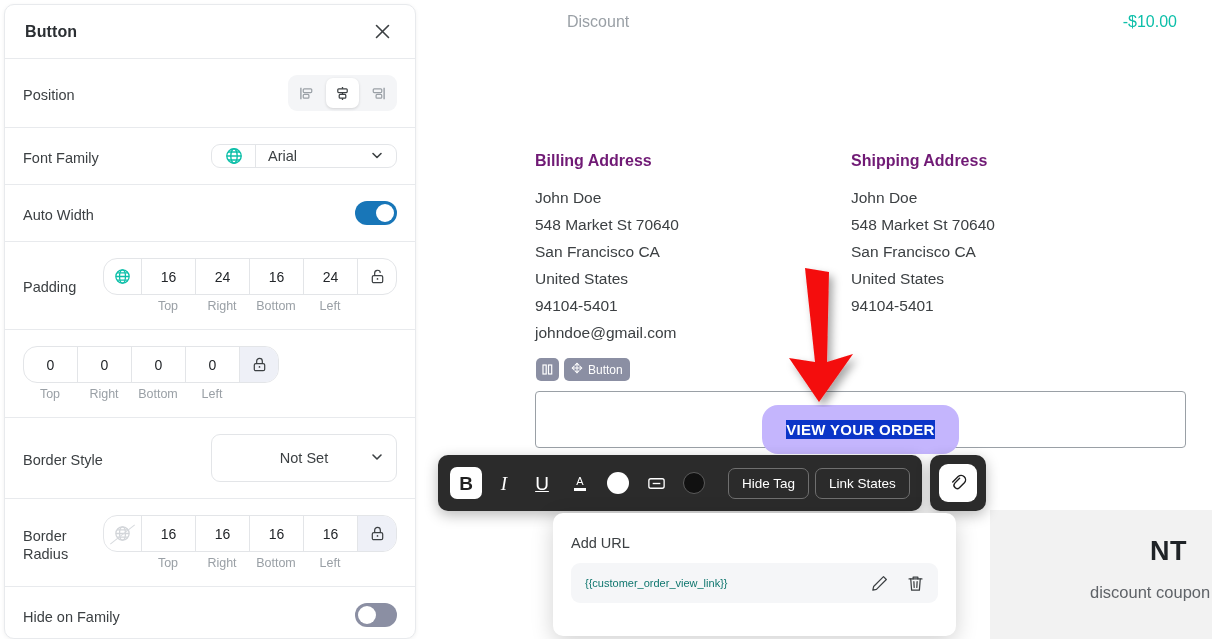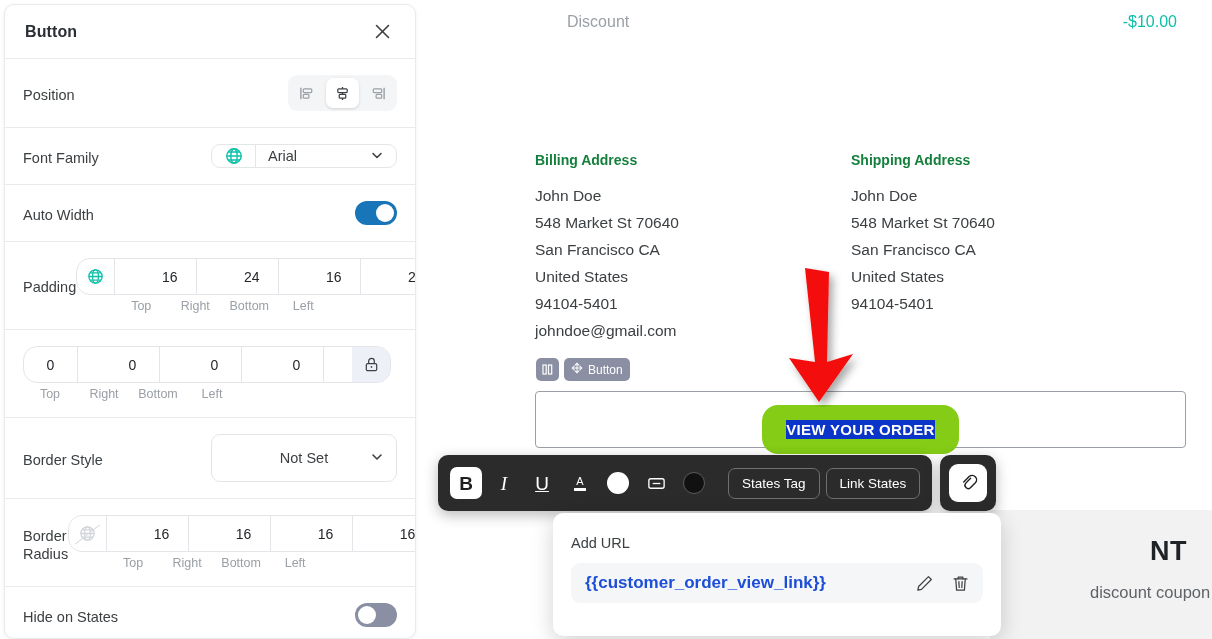--- a/index.html
+++ b/index.html
@@ -81,21 +81,21 @@
   .toggle.on { background:#1876b8; }
   .toggle.off { background:#8b8fa3; }
   .knob { position:absolute; top:3px; width:18px; height:18px; border-radius:50%; background:#fff; }
   .toggle.on .knob { right:3px; }
   .toggle.off .knob { left:3px; }
 
   
   .quad-wrap { display:flex; flex-direction:column; align-items:flex-start; }
   .quad {
     display:flex; border:1px solid #e3e5e8; border-radius:14px; overflow:hidden;
-    height:37px; background:#fff;gap:28px;
+    height:37px; background:#fff;
   }
   .quad .cell {
     width:54px; display:flex; align-items:center; justify-content:center;
     font-size:14px; color:#23262a; border-right:1px solid #e3e5e8;
     cursor:text;
   }
   .quad .icon-cell {
     width:38px; display:flex; align-items:center; justify-content:center;
     border-right:1px solid #e3e5e8; position:relative;
   }
@@ -123,39 +123,39 @@
   .sum-row {
     position:absolute; left:40px; right:35px;
     display:flex; justify-content:space-between; align-items:flex-end;margin-left:32px;
   }
   .sum-label { font-size:16px; color:#9aa0a6; }
   .sum-label.total { color:#1f2327; font-weight:bold; }
   .sum-val { font-size:16px; color:#0dbfa9; }
   .sum-val.total { color:#1f2327; font-weight:bold; }
 
   .addr-block { position:absolute; }
-  .addr-title { font-size:14px; font-weight:bold; color:#15803d; margin-bottom:14px; }
+  .addr-title { font-size:16px; font-weight:bold; color:#701a75; margin-bottom:14px; }
   .addr-line { font-size:15.5px; color:#3c4043; line-height:27px; }
 
   
   .chips { position:absolute; left:536px; top:358px; display:flex; gap:5px; z-index:6; }
   .chip {
     background:#8b8fa3; color:#ffffff; border-radius:5px; height:23px;
     display:flex; align-items:center; gap:5px; padding:0 7px;
     font-size:12px; cursor:pointer;
   }
   .chip.sq { padding:0 6px; }
 
   .btn-block {
     position:absolute; left:535px; top:391px; width:651px; height:57px;
     border:1px solid #9aa0a6; border-radius:4px; background:#ffffff;
     display:flex; align-items:center; justify-content:center;
   }
   .email-btn {
-    background:#84cc16; color:#ffffff; border-radius:16px;
+    background:#c4b5fd; color:#ffffff; border-radius:16px;
     padding:16px 24px; font-size:15px; font-weight:bold; letter-spacing:.3px;
     cursor:pointer; white-space:nowrap;margin-top:20px;
   }
   .email-btn .sel { background:#0b35c8; color:#ffffff; padding:1px 0; }
 
   
   .arrow { position:absolute; left:785px; top:262px; z-index:8; pointer-events:none; }
 
   
   .promo {
@@ -197,33 +197,33 @@
   .rtb2 .link-btn {
     width:38px; height:38px; border-radius:9px; background:#ffffff;
     display:flex; align-items:center; justify-content:center; cursor:pointer; color:#1f1f1f;
   }
   .swatch { width:22px; height:22px; border-radius:50%; }
   .swatch.white { background:#ffffff; }
   .swatch.black { background:#111111; border:1px solid #5a5a5a; }
 
   
   .popover {
-    position:absolute; left:553px; top:513px; width:448px; height:123px;
+    position:absolute; left:553px; top:513px; width:403px; height:123px;
     background:#ffffff; border-radius:10px;
     box-shadow: 0 6px 22px rgba(0,0,0,.18);
     z-index:25; padding: 22px 18px 0 18px;
   }
   .pop-label { font-size:14.5px; color:#3c4043; margin-bottom:12px; }
   .pop-field {
     height:40px; background:#f5f6f8; border-radius:9px;
     display:flex; align-items:center; padding: 0 10px 0 14px; gap:10px;
   }
   .pop-input {
-    flex:1; font-size:17px; color:#1d4ed8; cursor:text;
-    white-space:nowrap; overflow:hidden;font-weight:bold;
+    flex:1; font-size:11px; color:#0f766e; cursor:text;
+    white-space:nowrap; overflow:hidden;
   }
   .pop-icon { width:26px; height:26px; display:flex; align-items:center; justify-content:center; cursor:pointer; color:#3c4043; }
 </style>
 </head>
 <body>
 
 <div id="root">
 
   <div class="panel">
 
@@ -403,21 +403,21 @@
           <span class="sp"></span>
           <span class="lb">Top</span>
           <span class="lb">Right</span>
           <span class="lb">Bottom</span>
           <span class="lb">Left</span>
         </div>
       </div>
     </div>
 
     <div class="row noborder">
-      <div class="row-label">Hide on States</div>
+      <div class="row-label">Hide on Family</div>
       <div class="row-ctl">
         <div class="toggle off">
             <span class="knob"></span>
           </div>
       </div>
     </div>
 
   </div>
 
   <div class="canvas">
@@ -518,21 +518,21 @@
       <div class="rtb-btn">
         <svg width="21" height="21" viewBox="0 0 22 22" fill="none" stroke="#ffffff" stroke-width="1.4">
           <rect x="3" y="6" width="16" height="10" rx="2"></rect>
           <line x1="7" y1="11" x2="15" y2="11"></line>
         </svg>
       </div>
       <div class="rtb-btn">
         <span class="swatch black"></span>
       </div>
       <span class="rtb-sep"></span>
-      <div class="pill">States Tag</div>
+      <div class="pill">Hide Tag</div>
       <div class="pill">Link States</div>
     </div>
     <div class="rtb2">
       <div class="link-btn">
         <svg width="21" height="21" viewBox="0 0 22 22" fill="none" stroke="currentColor" stroke-width="1.5" stroke-linecap="round">
           <path d="M13.2 5.6 L8.2 10.6 a3.4 3.4 0 0 0 4.8 4.8 l5.2-5.2 a4.6 4.6 0 0 0-6.5-6.5 L6 9.4"></path>
         </svg>
       </div>
     </div>
   </div>

